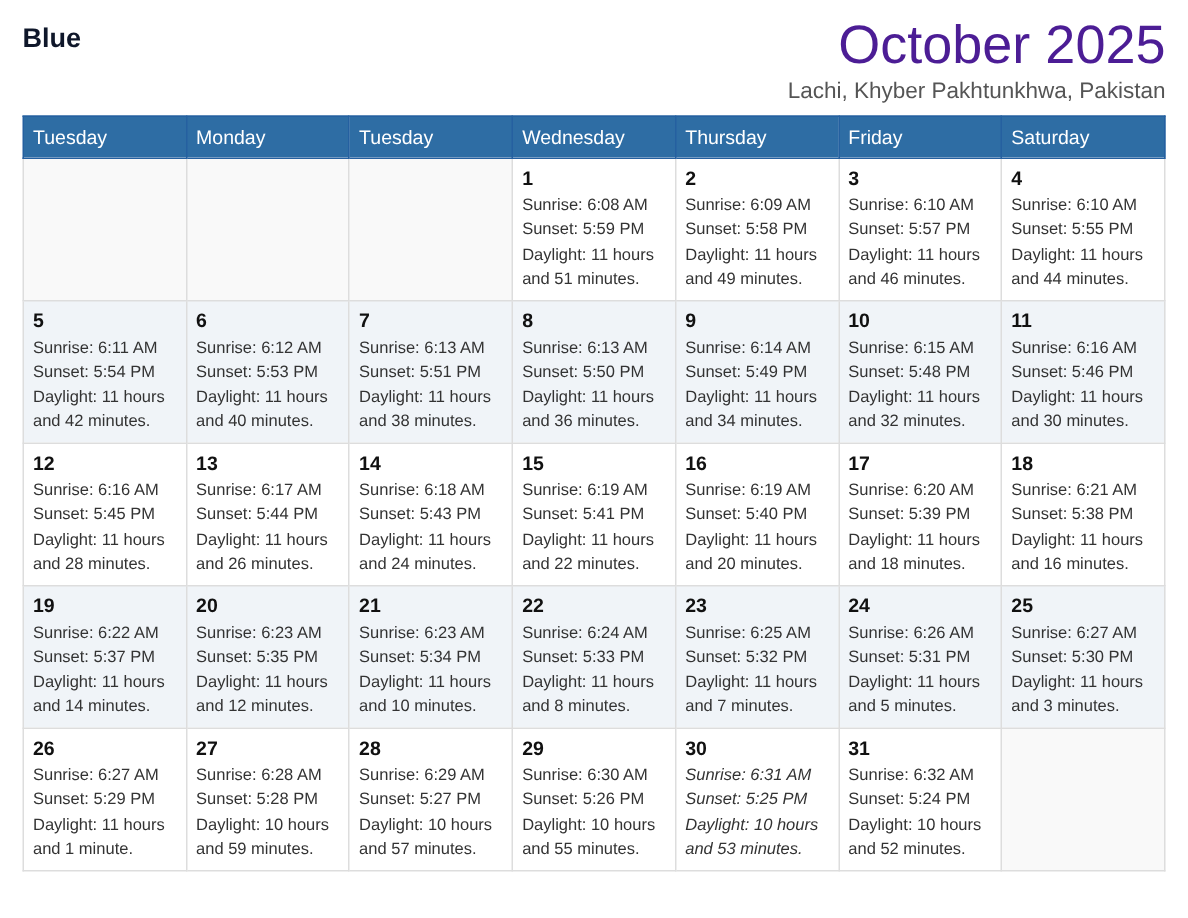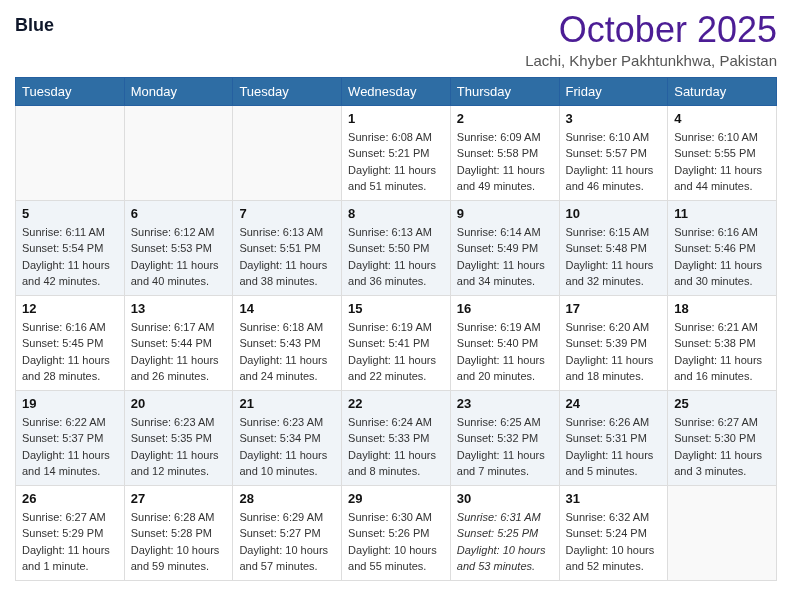--- a/index.html
+++ b/index.html
@@ -124,21 +124,21 @@
       </tr>
     </thead>
     <tbody id="calendar-body">
     <tr>
           <td class="empty"></td>
           <td class="empty"></td>
           <td class="empty"></td>
           <td>
             <div class="day-number">1</div>
             <div class="day-info" style="white-space: pre-line;">Sunrise: 6:08 AM
-Sunset: 5:21 PM
+Sunset: 5:59 PM
 Daylight: 11 hours
 and 51 minutes.</div>
           </td>
           <td>
             <div class="day-number">2</div>
             <div class="day-info" style="white-space: pre-line;">Sunrise: 6:09 AM
 Sunset: 5:58 PM
 Daylight: 11 hours
 and 49 minutes.</div>
           </td>

